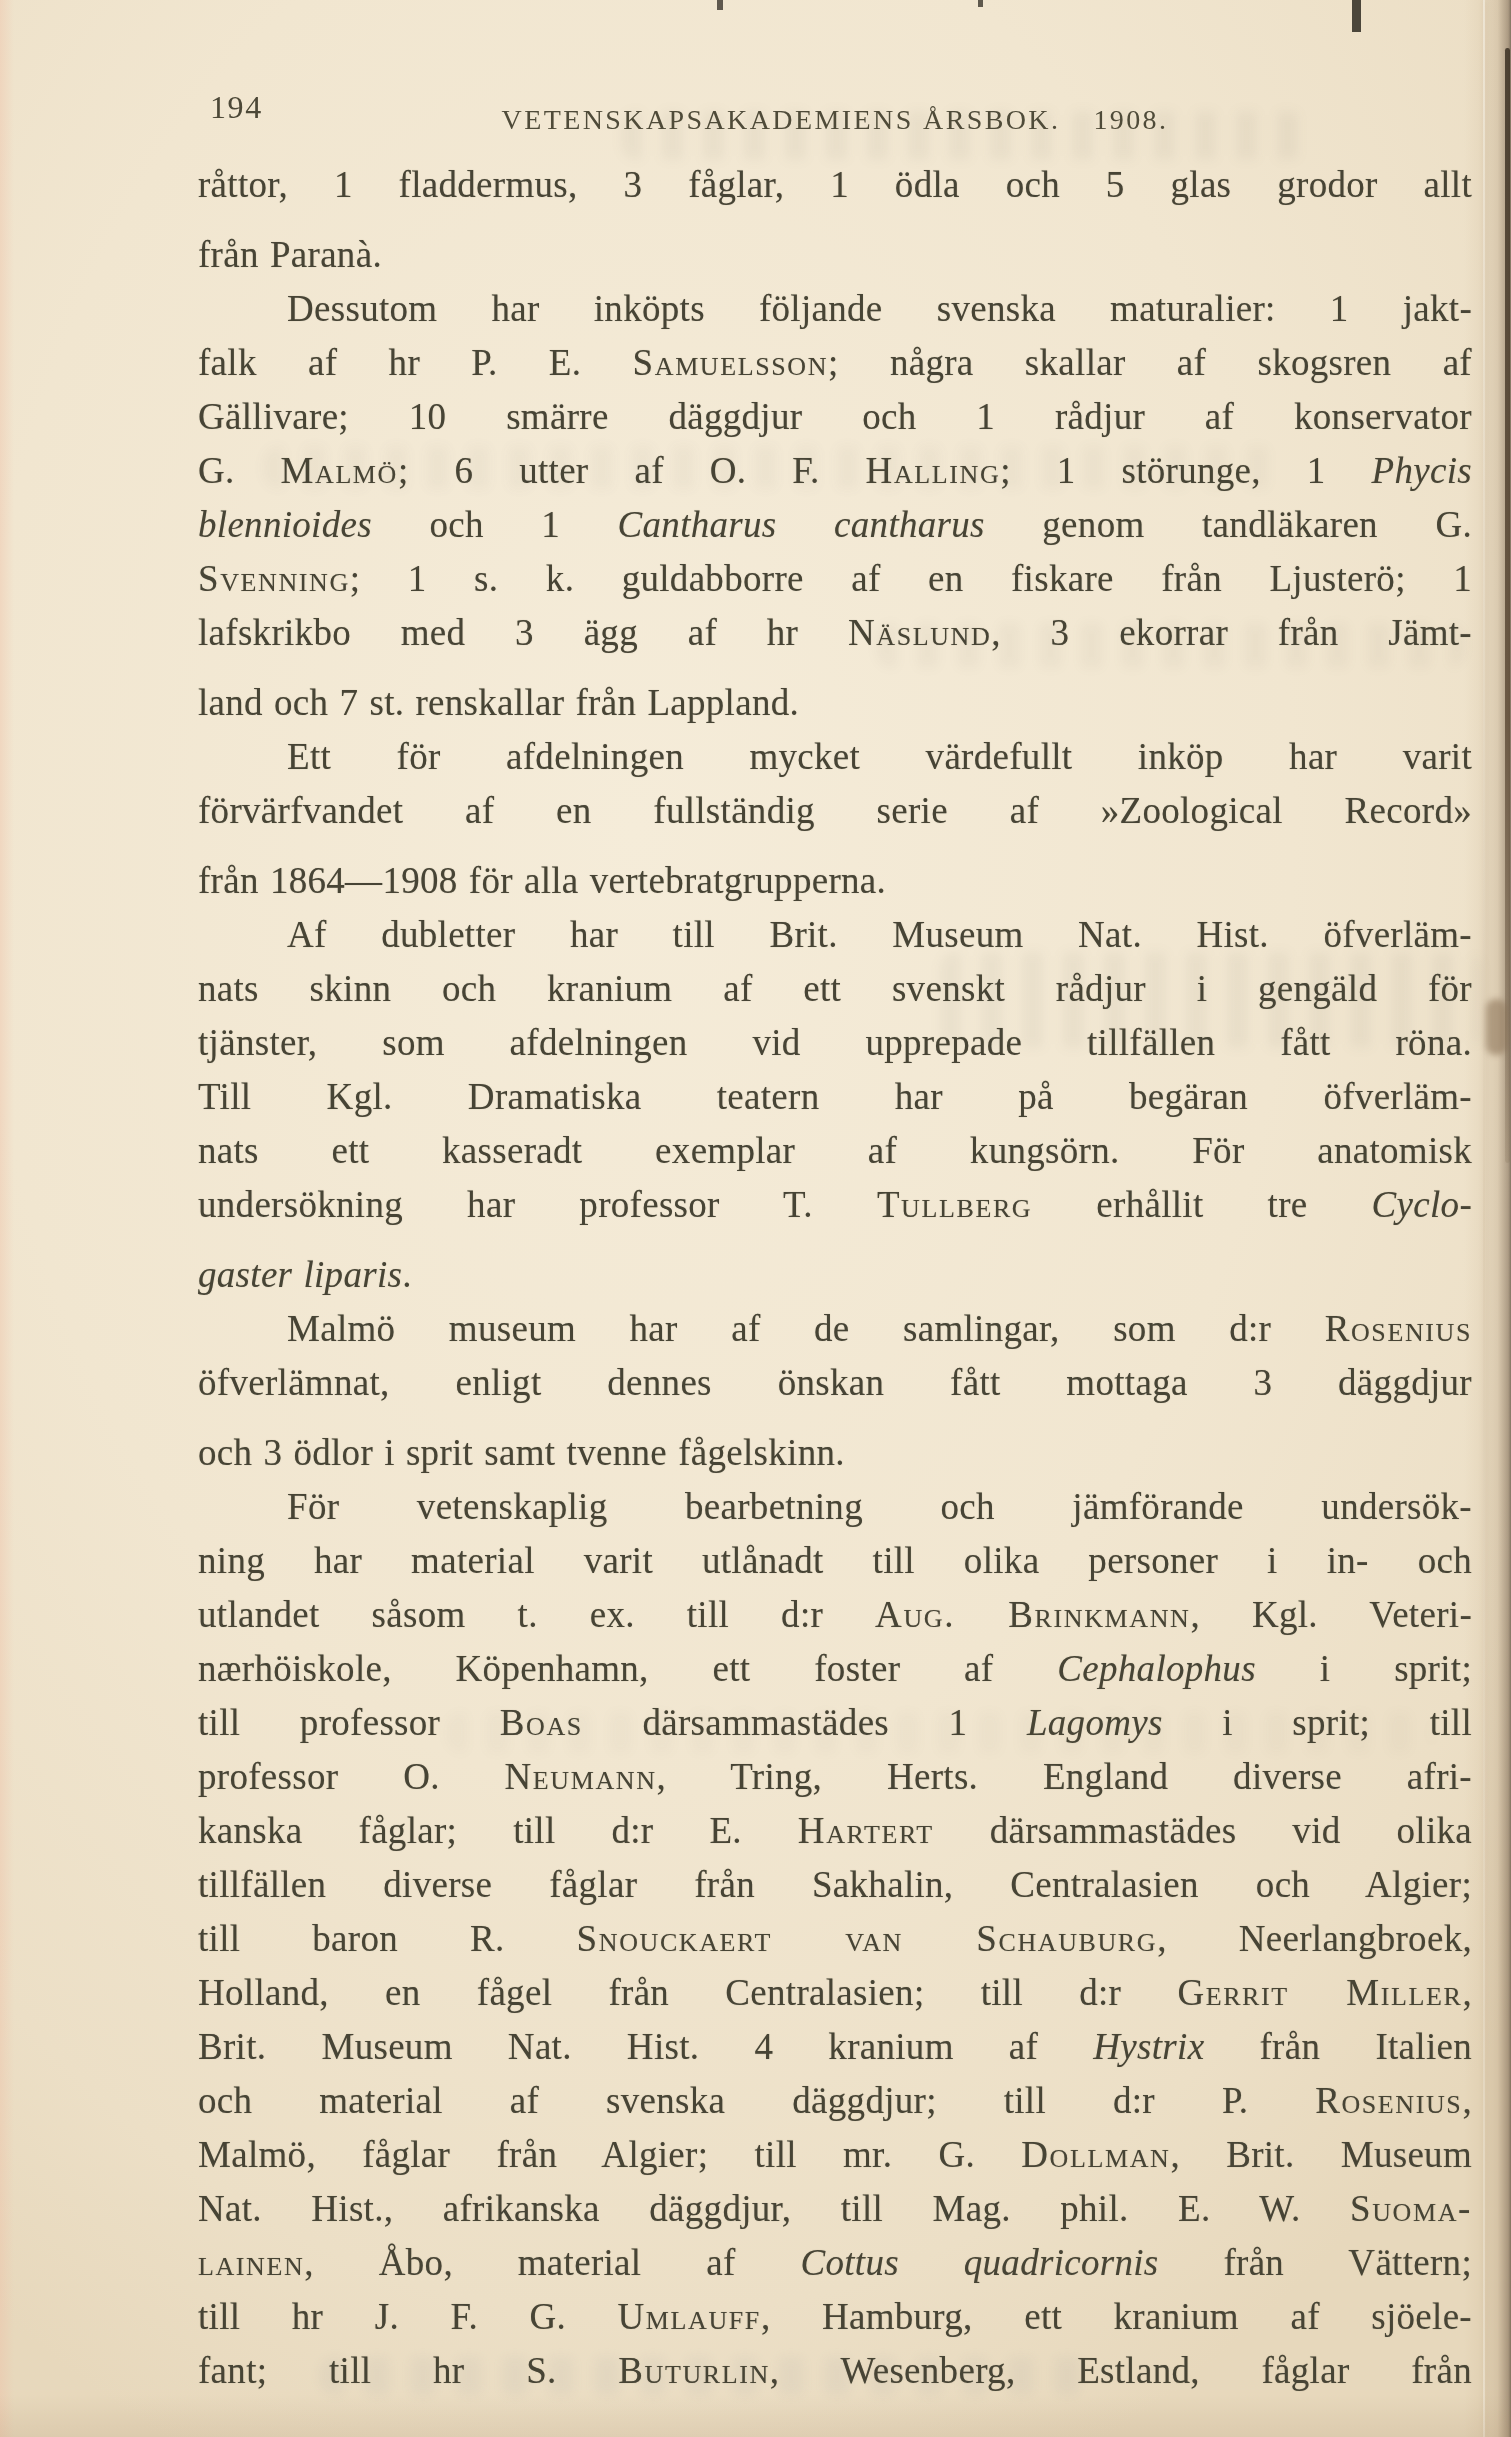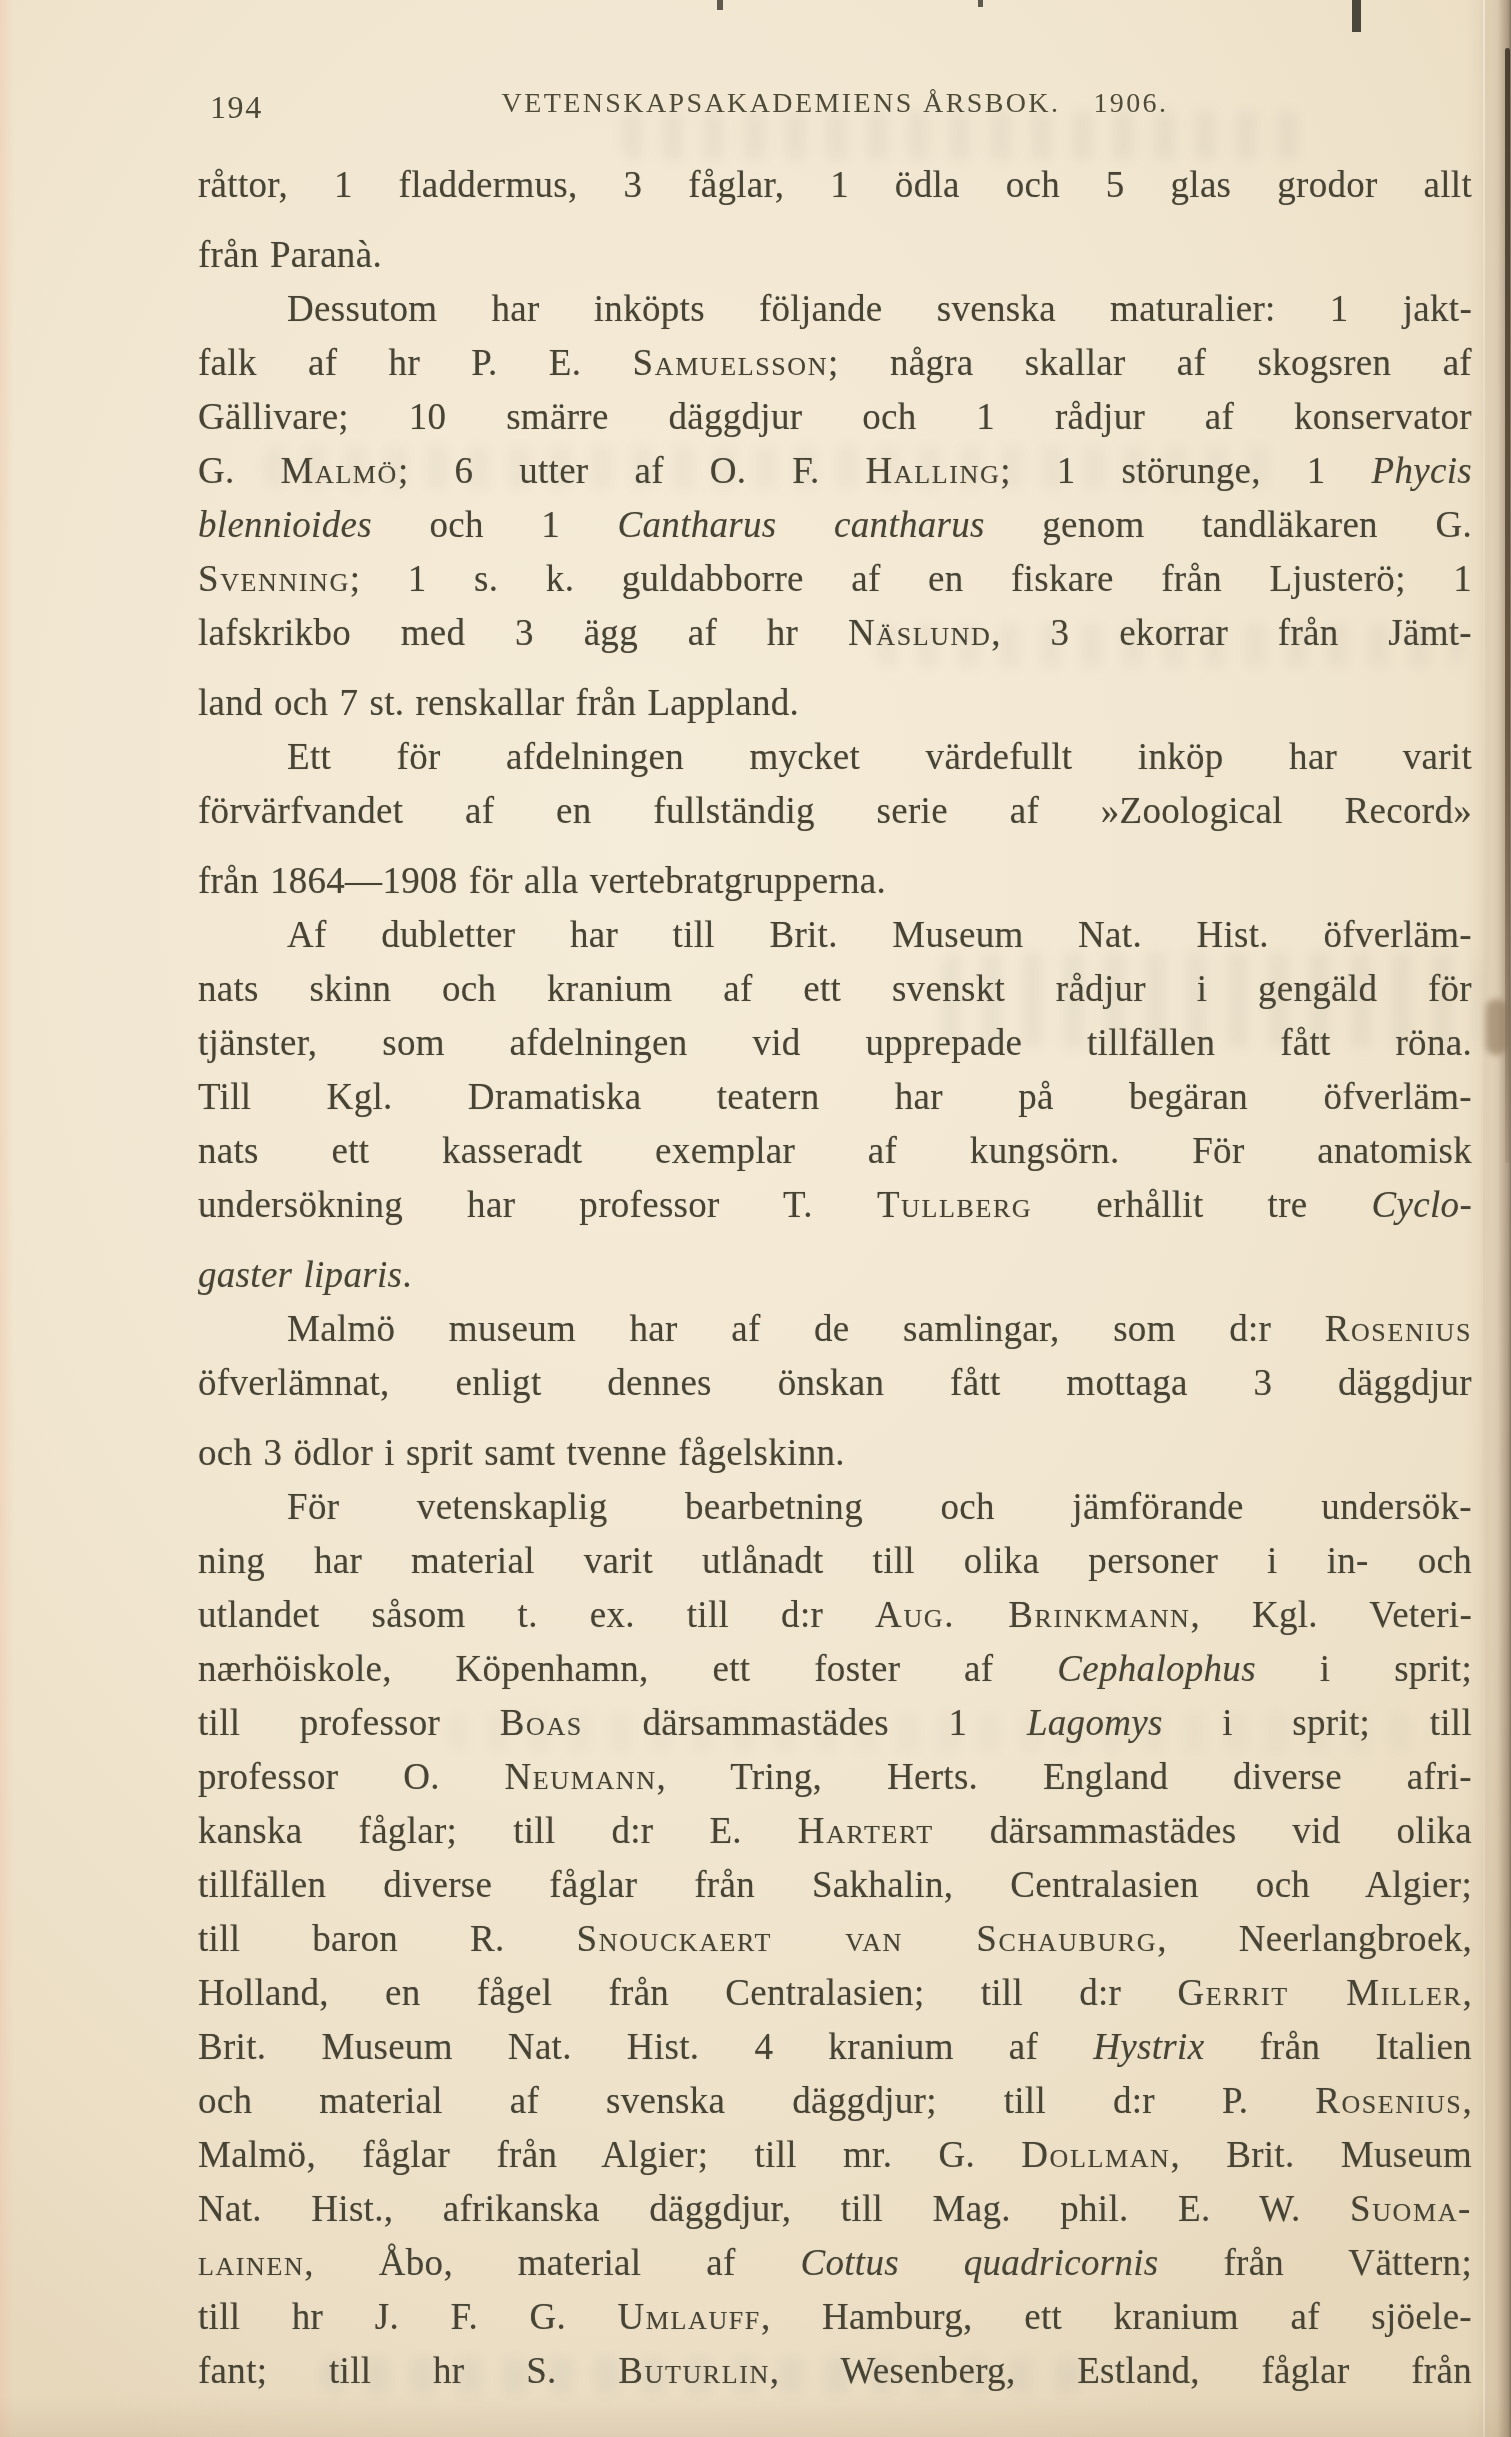--- a/index.html
+++ b/index.html
@@ -14,21 +14,21 @@
   }
   
   .header{
     position:absolute;left:198px;top:86px;width:1274px;height:48px;
   }
   .page-number{
     position:absolute;left:12px;top:3.2px;
     font-size:32px;letter-spacing:1.6px;color:#4c4837;
   }
   .header-center{
-    position:absolute;left:50%;top:1px;transform:translateX(-50%);
+    position:absolute;left:50%;top:18px;transform:translateX(-50%);
     white-space:nowrap;display:flex;gap:33px;
     font-size:28px;letter-spacing:2.4px;color:#4f4b39;
   }
   
   .text-block{
     position:absolute;left:198px;top:158px;width:1274px;
     font-size:37px;line-height:54px;
     letter-spacing:0.3px;word-spacing:1.6px;
     text-shadow:0 0 1px rgba(71,68,53,.35);
   }
@@ -101,21 +101,21 @@
   <div class="bleed b2"></div>
   <div class="bleed b3"></div>
   <div class="bleed b4"></div>
   <div class="bleed b5"></div>
   <div class="bleed b6"></div>
 
   <div class="header">
     <span class="page-number">194</span>
     <span class="header-center">
       <span>VETENSKAPSAKADEMIENS ÅRSBOK.</span>
-      <span>1906.</span>
+      <span>1908.</span>
     </span>
   </div>
 
   <div class="text-block">
       <div class="line"><span>råttor, 1 fladdermus, 3 fåglar, 1 ödla och 5 glas grodor allt</span></div>
       <div class="line last"><span>från Paranà.</span></div>
       <div class="line indent"><span>Dessutom har inköpts följande svenska maturalier: 1 jakt-</span></div>
       <div class="line"><span>falk af hr P. E. </span><span class="sc">Samuelsson</span><span>; några skallar af skogsren af</span></div>
       <div class="line"><span>Gällivare; 10 smärre däggdjur och 1 rådjur af konservator</span></div>
       <div class="line"><span>G. </span><span class="sc">Malmö</span><span>; 6 utter af O. F. </span><span class="sc">Halling</span><span>; 1 störunge, 1 </span><span class="it">Phycis</span></div>

